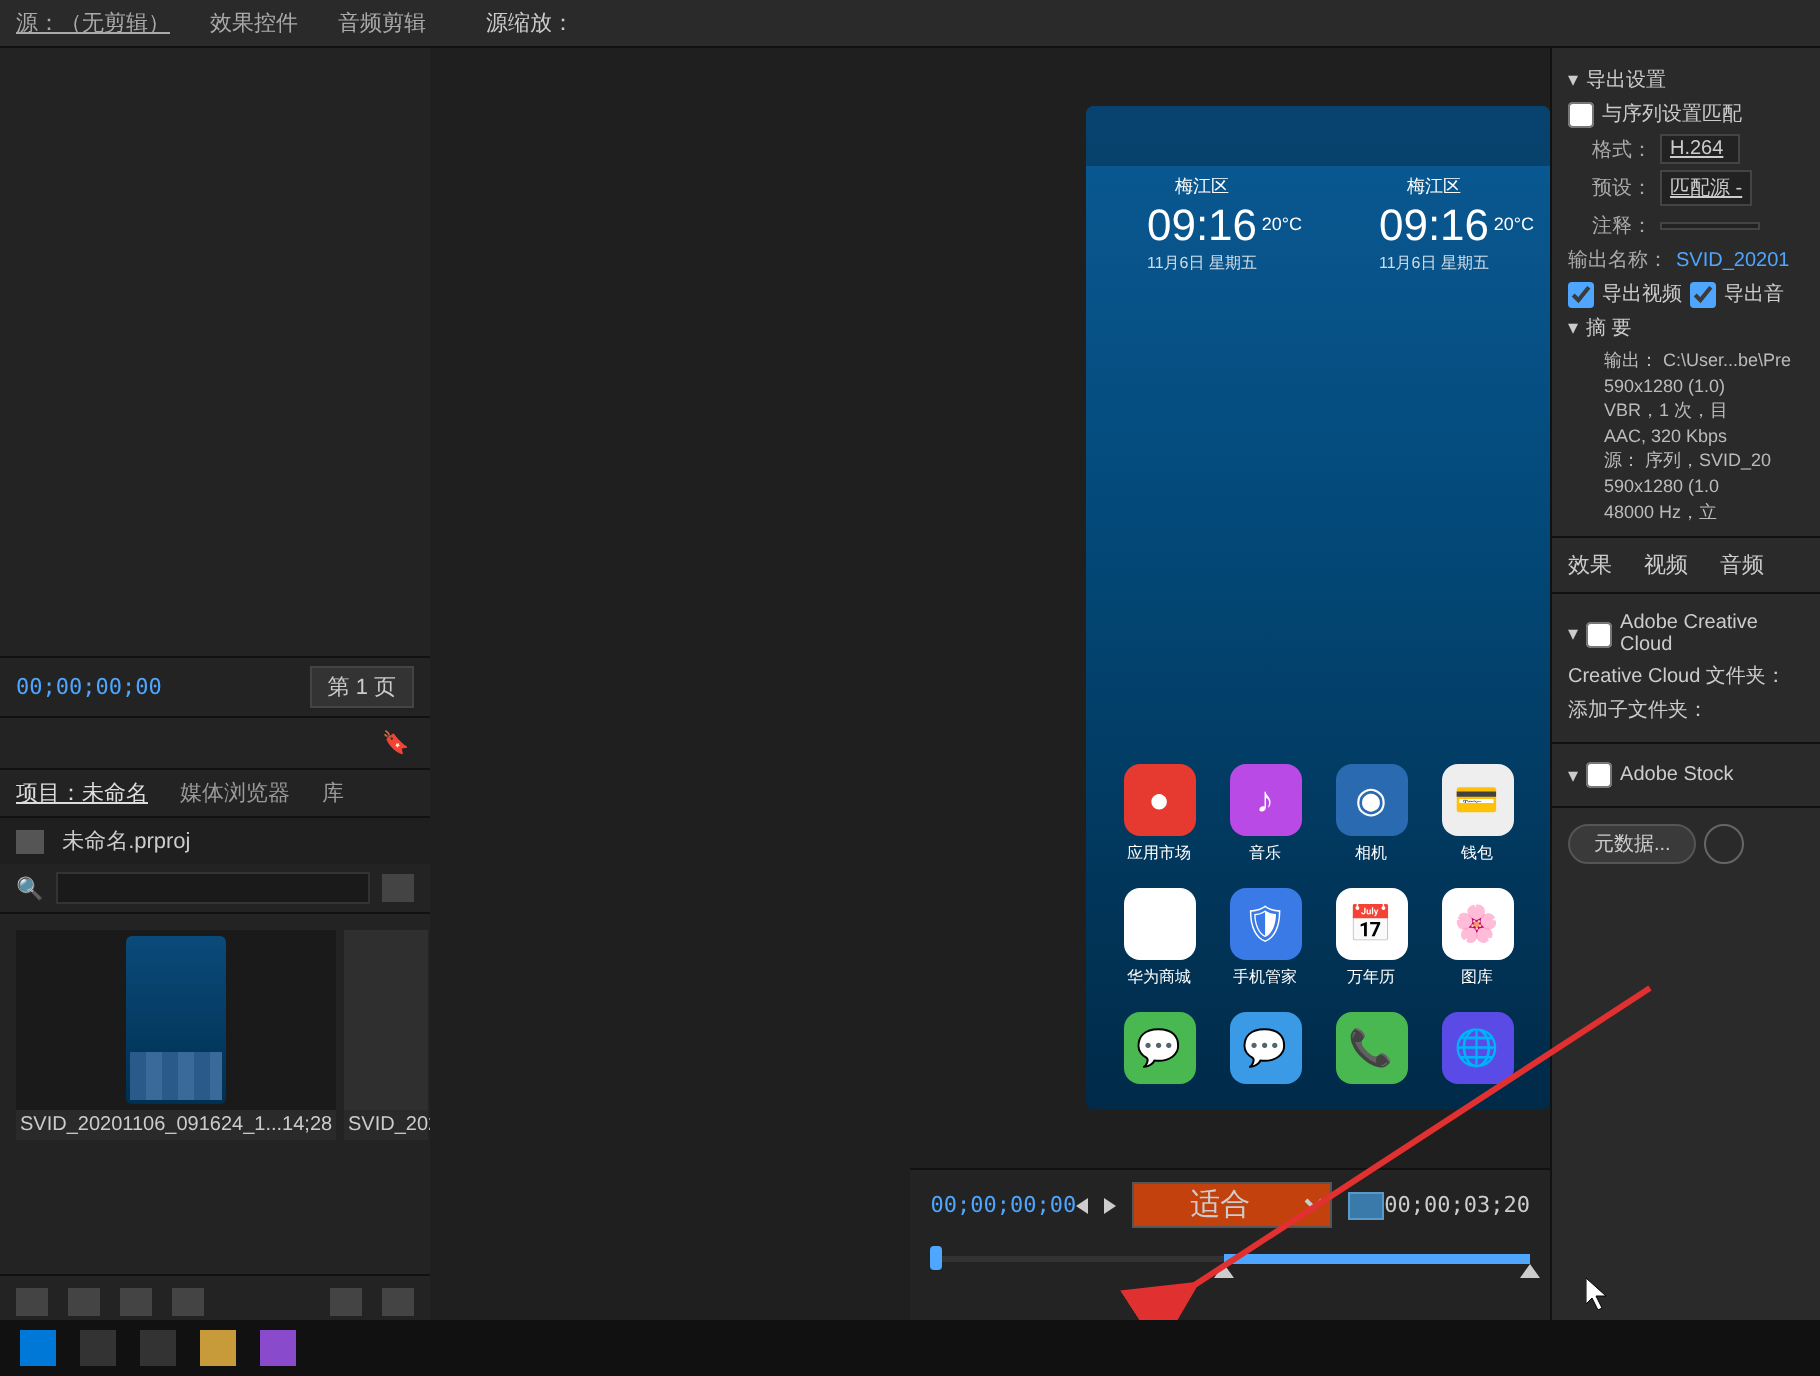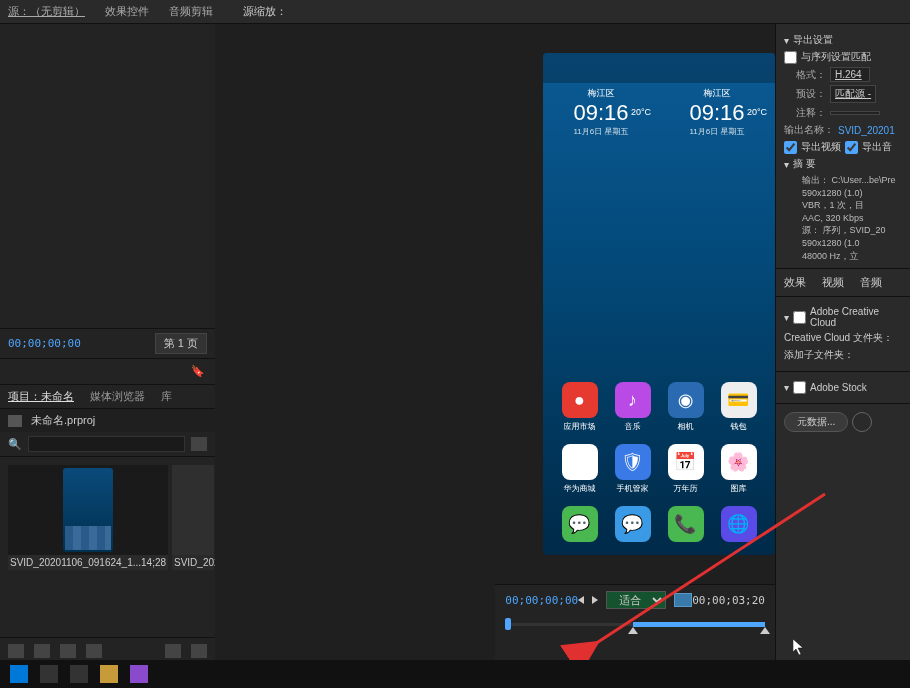--- a/index.html
+++ b/index.html
@@ -57,21 +57,21 @@
 .apps { position: absolute; bottom: 10px; left: 0; right: 0; display: flex; flex-direction: column; gap: 12px; padding: 0 10px; }
 .app-row { display: flex; justify-content: space-around; }
 .app { display: flex; flex-direction: column; align-items: center; gap: 3px; }
 .app-icon { width: 36px; height: 36px; border-radius: 8px; display: flex; align-items: center; justify-content: center; font-size: 18px; color: #fff; }
 .app-label { font-size: 8px; color: #fff; }
 
 
 .bottom-controls { height: 80px; background: #232323; border-top: 1px solid #111; padding: 6px 10px; }
 .ctrl-row1 { display: flex; align-items: center; justify-content: space-between; }
 .ctrl-center { display: flex; align-items: center; gap: 8px; }
-.fit-select { background: #14532d; border: 1px solid #555; color: #ccc; padding: 1px 8px; font-size: 11px; }
+.fit-select { background: #c2410c; border: 1px solid #555; color: #ccc; padding: 1px 24px; font-size: 15px; }
 .cam-btn { width: 18px; height: 14px; background: #3a7aaa; border: 1px solid #5a9aca; }
 .timeline-bar { position: relative; height: 20px; margin-top: 6px; }
 .tl-track { position: absolute; left: 0; right: 0; top: 8px; height: 3px; background: #333; }
 .tl-blue { position: absolute; left: 0; width: 6px; top: 3px; height: 12px; background: #4ea6ff; border-radius: 2px; }
 .tl-range { position: absolute; top: 7px; height: 5px; background: #4ea6ff; }
 .ctrl-row2 { display: flex; align-items: center; gap: 10px; margin-top: 6px; }
 .src-range-select { background: #2e2e2e; border: 1px solid #555; color: #ccc; padding: 1px 8px; font-size: 11px; min-width: 110px; }
 
 
 .right-sec { padding: 6px 8px; border-bottom: 1px solid #111; }

